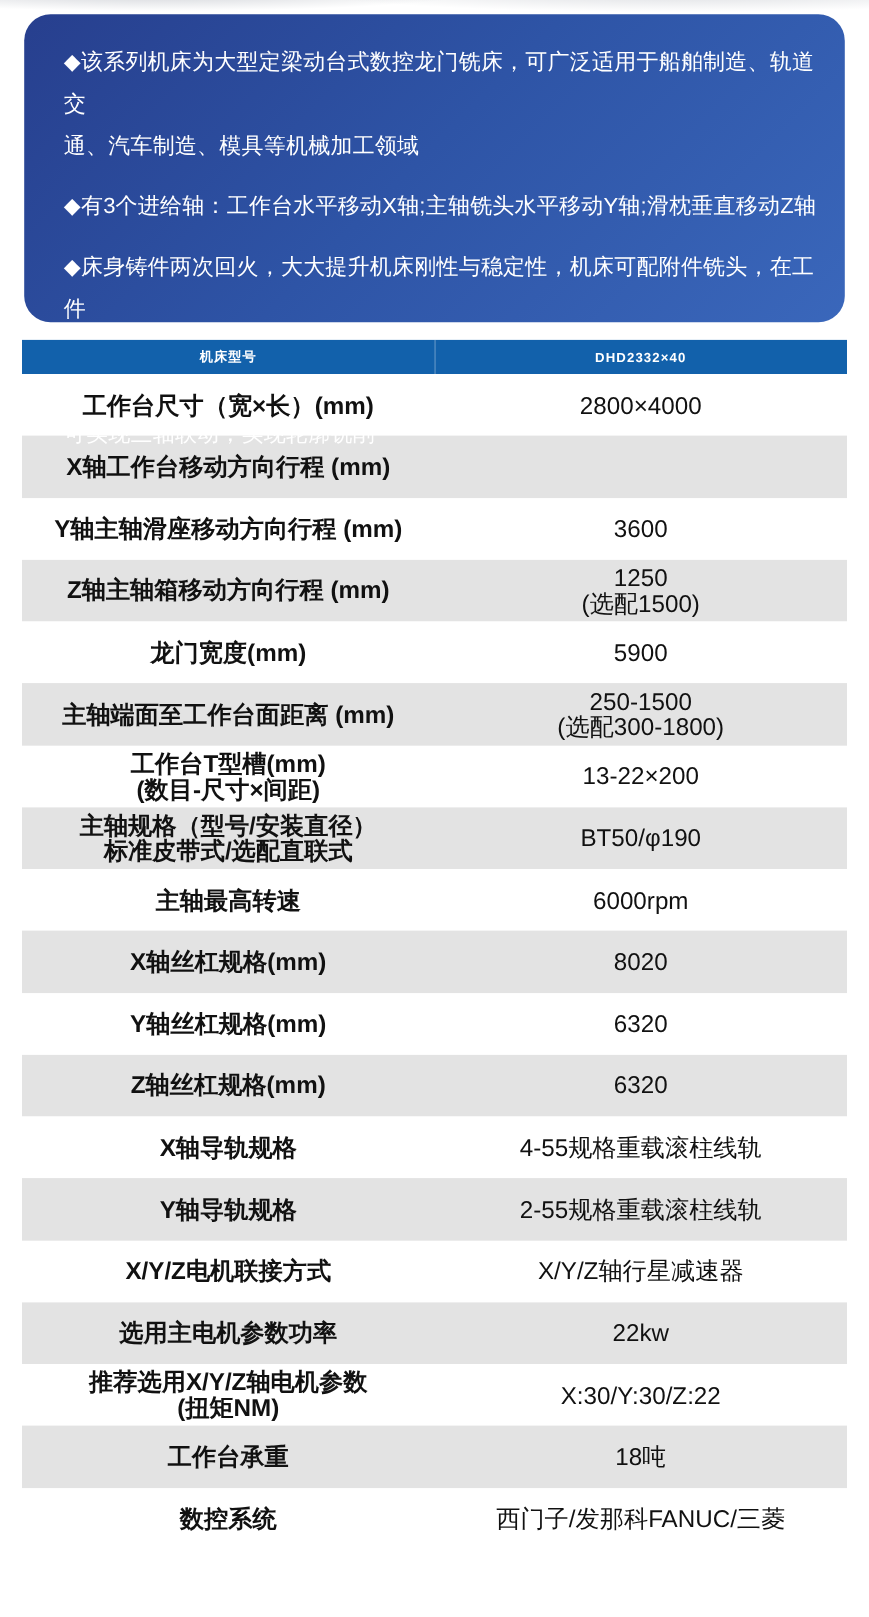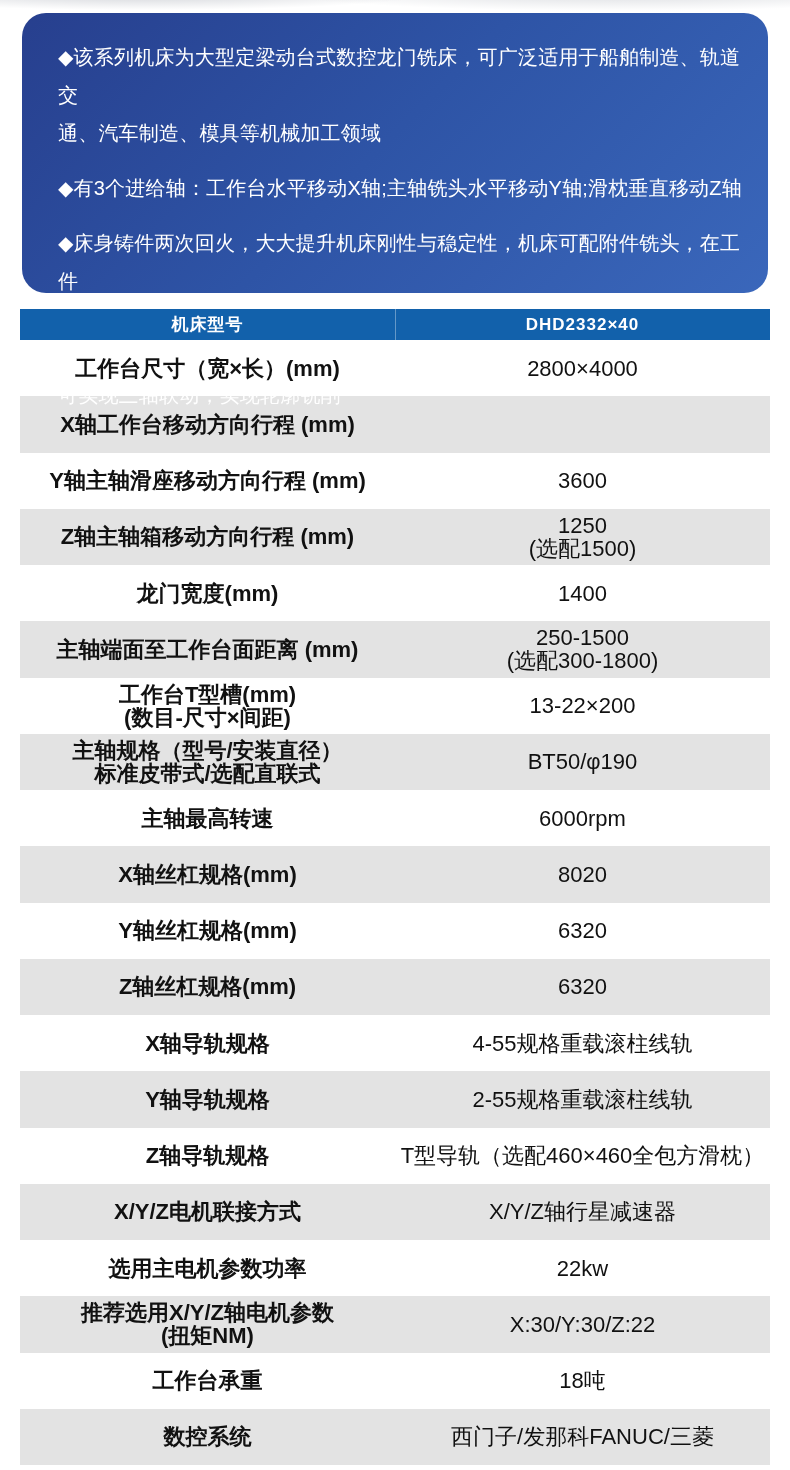--- a/index.html
+++ b/index.html
@@ -49,21 +49,21 @@
   .spec-table {
     margin: 16px 20px 0 20px;
     width: 750px;
   }
   .thead {
     display: flex;
     height: 31px;
     background: #1261ab;
     color: #ffffff;
     font-weight: 700;
-    font-size: 17px;
+    font-size: 12px;
     position: relative;
   }
   .thead .th {
     width: 50%;
     display: flex;
     align-items: center;
     justify-content: center;
     letter-spacing: 1px;
   }
   .thead .divider {
@@ -126,21 +126,21 @@
         <div class="td label">Y轴主轴滑座移动方向行程 (mm)</div>
         <div class="td value">3600</div>
       </div>
     <div class="tr">
         <div class="td label">Z轴主轴箱移动方向行程 (mm)</div>
         <div class="td value">1250
 (选配1500)</div>
       </div>
     <div class="tr">
         <div class="td label">龙门宽度(mm)</div>
-        <div class="td value">1400</div>
+        <div class="td value">5900</div>
       </div>
     <div class="tr">
         <div class="td label">主轴端面至工作台面距离 (mm)</div>
         <div class="td value">250-1500
 (选配300-1800)</div>
       </div>
     <div class="tr">
         <div class="td label">工作台T型槽(mm)
 (数目-尺寸×间距)</div>
         <div class="td value">13-22×200</div>
@@ -168,24 +168,20 @@
       </div>
     <div class="tr">
         <div class="td label">X轴导轨规格</div>
         <div class="td value">4-55规格重载滚柱线轨</div>
       </div>
     <div class="tr">
         <div class="td label">Y轴导轨规格</div>
         <div class="td value">2-55规格重载滚柱线轨</div>
       </div>
     <div class="tr">
-        <div class="td label">Z轴导轨规格</div>
-        <div class="td value">T型导轨（选配460×460全包方滑枕）</div>
-      </div>
-    <div class="tr">
         <div class="td label">X/Y/Z电机联接方式</div>
         <div class="td value">X/Y/Z轴行星减速器</div>
       </div>
     <div class="tr">
         <div class="td label">选用主电机参数功率</div>
         <div class="td value">22kw</div>
       </div>
     <div class="tr">
         <div class="td label">推荐选用X/Y/Z轴电机参数
 (扭矩NM)</div>

